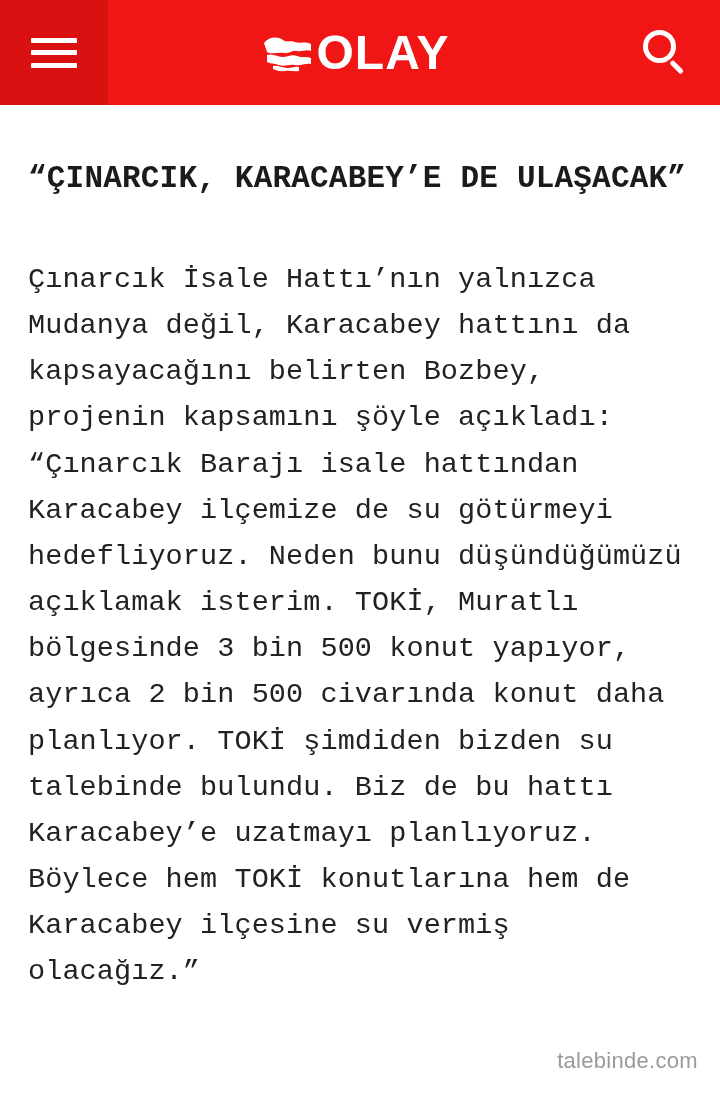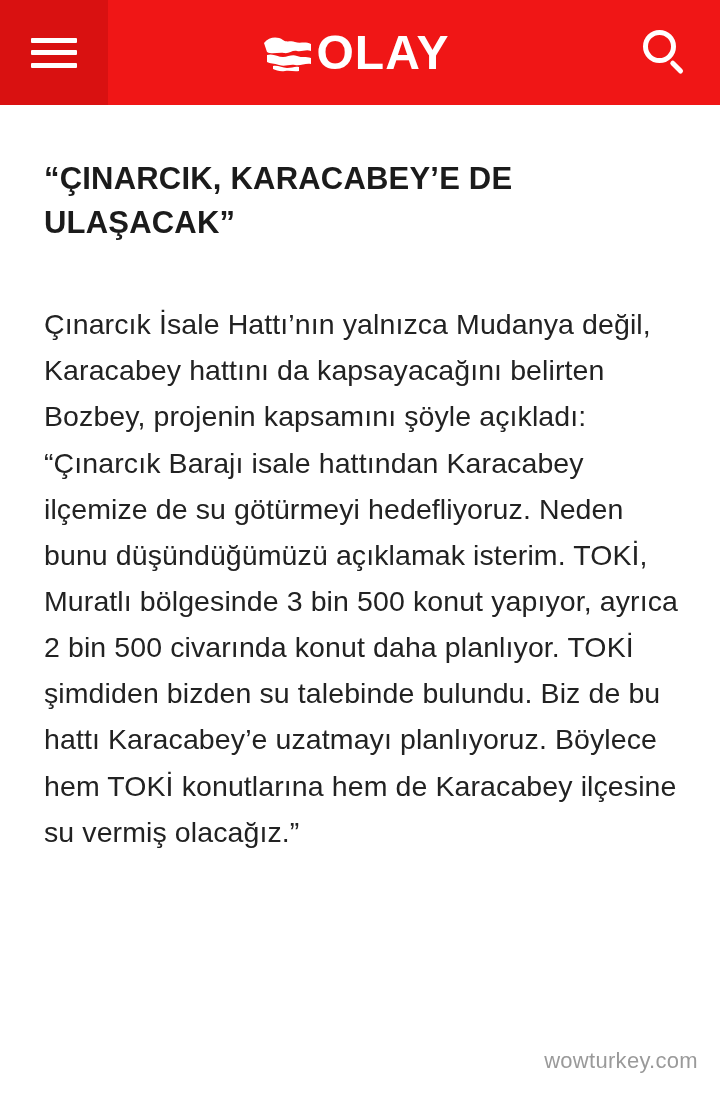--- a/index.html
+++ b/index.html
@@ -98,21 +98,22 @@
     left: 28px; top: 29px;
     width: 16px; height: 5px;
     background: #ffffff;
     border-radius: 3px;
     transform: rotate(45deg);
     transform-origin: left center;
   }
 
   
   .article {
-    padding: 52px 28px 0 44px;
+    padding: 52px 28px 0 28px;
+    font-family: Liberation Mono, monospace;
   }
   .article-title {
     font-size: 31px;
     font-weight: bold;
     color: #1b1b1b;
     line-height: 1.42;
     letter-spacing: 0.2px;
   }
   .article-body {
     margin-top: 56px;
@@ -165,15 +166,15 @@
       </span>
     </div>
 
   </div>
 
   <div class="article">
     <h1 class="article-title">“ÇINARCIK, KARACABEY’E DE ULAŞACAK”</h1>
     <p class="article-body">Çınarcık İsale Hattı’nın yalnızca Mudanya değil, Karacabey hattını da kapsayacağını belirten Bozbey, projenin kapsamını şöyle açıkladı: “Çınarcık Barajı isale hattından Karacabey ilçemize de su götürmeyi hedefliyoruz. Neden bunu düşündüğümüzü açıklamak isterim. TOKİ, Muratlı bölgesinde 3 bin 500 konut yapıyor, ayrıca 2 bin 500 civarında konut daha planlıyor. TOKİ şimdiden bizden su talebinde bulundu. Biz de bu hattı Karacabey’e uzatmayı planlıyoruz. Böylece hem TOKİ konutlarına hem de Karacabey ilçesine su vermiş olacağız.”</p>
   </div>
 
-  <div class="watermark">wowturkey.com</div>
+  <div class="watermark">talebinde.com</div>
 
 </div>
 
 </body></html>

